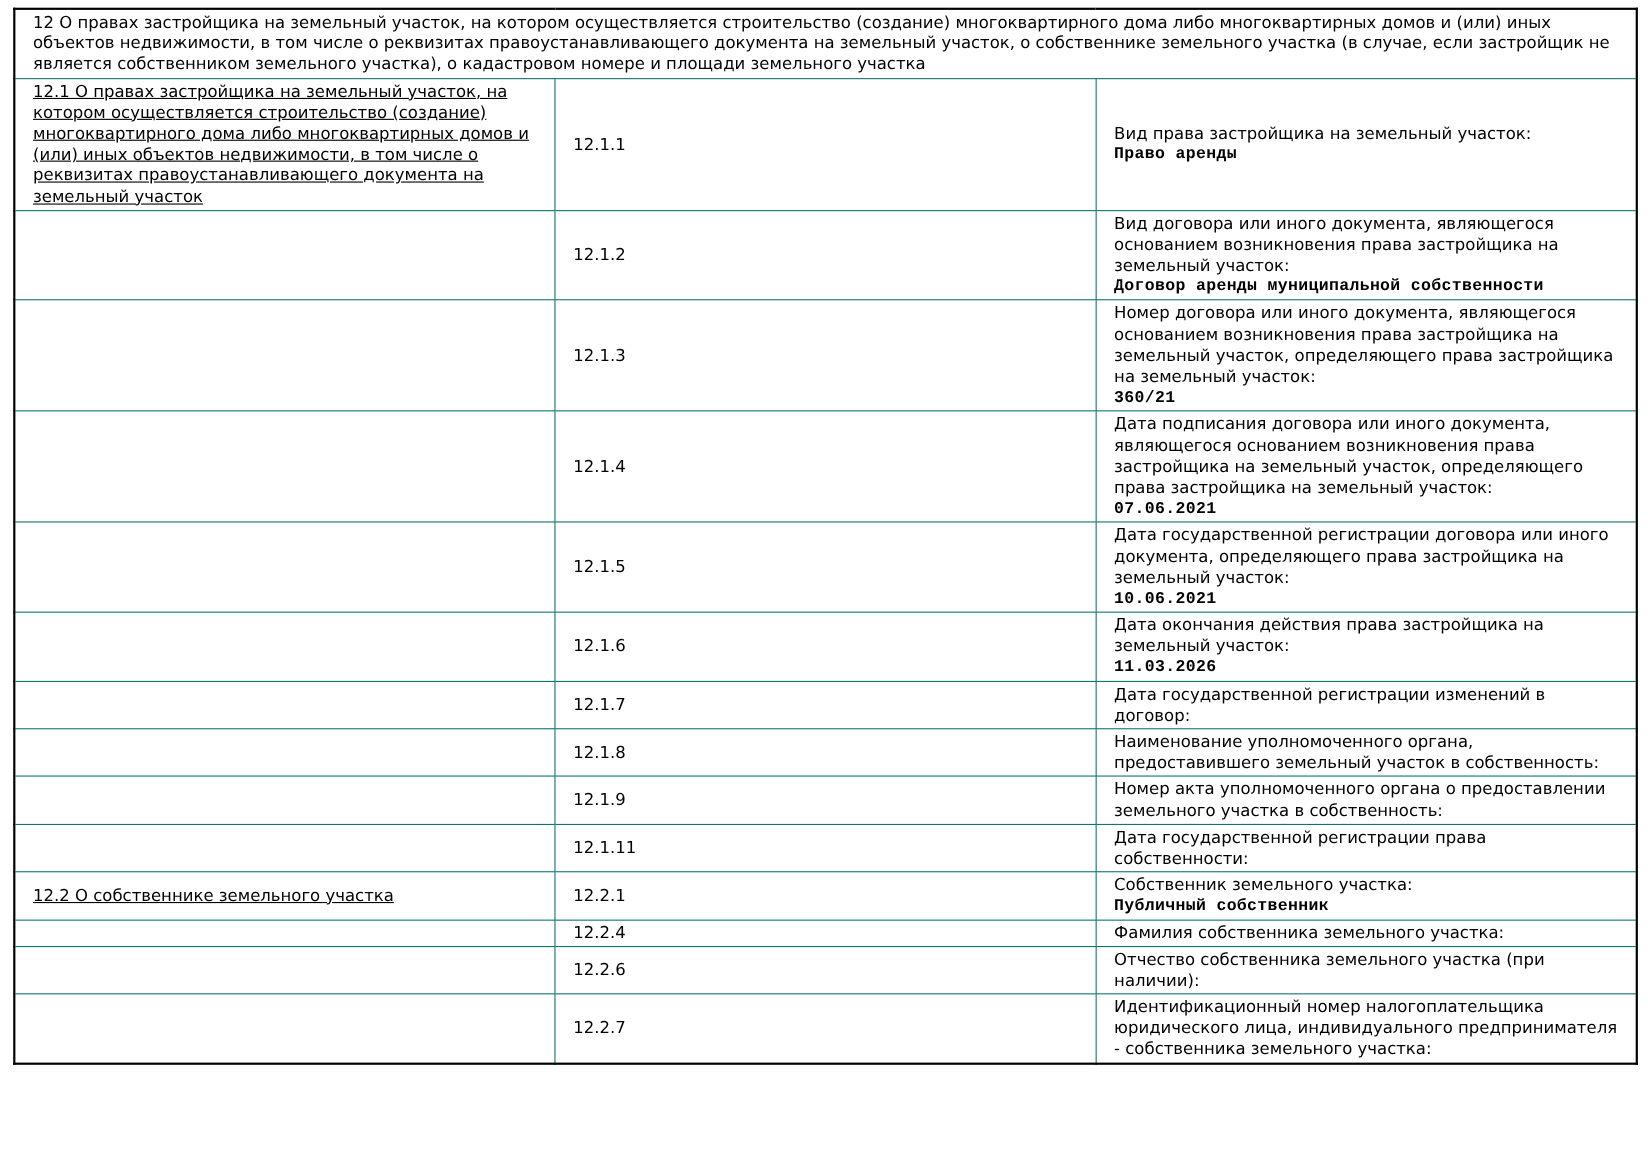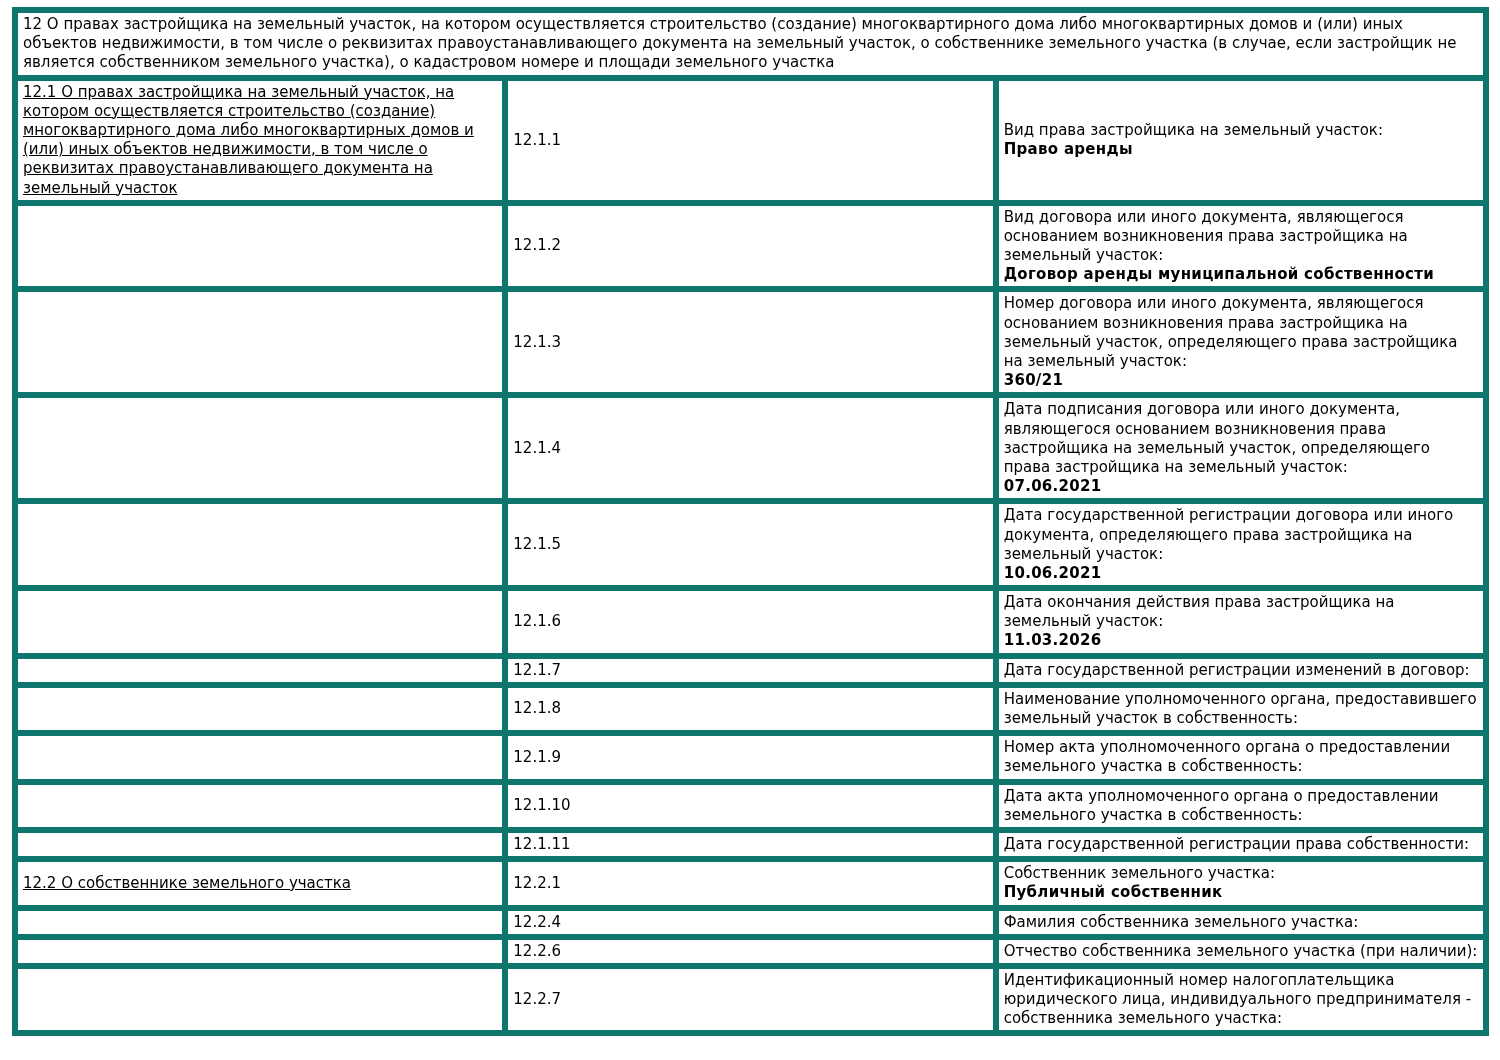--- a/index.html
+++ b/index.html
@@ -17,39 +17,40 @@
     padding: 7px 11px 10px 12px;
     background: #ffffff;
   }
   table.decl-table {
     border-collapse: collapse;
     width: 1477px;
     border: 2px solid #000000;
     table-layout: fixed;
   }
   table.decl-table td {
-    border: 6px solid #0f766e;
-    padding: 2px 5px;
+    border: 1px solid #0f766e;
+    padding: 2px 16px;
     vertical-align: middle;
     line-height: 1.28;
     overflow-wrap: break-word;
   }
   td.header-cell {
     padding: 2px 5px 3px 5px;
     vertical-align: top;
   }
   td.col-section { width: 370px; text-decoration: underline; }
   td.col-code    { width: 100px; }
   td.col-content { width: auto; }
   .field-label {
     font-weight: normal;
   }
   .field-value {
     font-weight: bold;
     letter-spacing: 0.3px;
+    font-family: Liberation Mono, monospace;
   }
 </style>
 </head>
 <body>
 
 <div class="page">
   <table class="decl-table">
     <tbody>
       <tr>
         <td colspan="3" class="header-cell">12 О правах застройщика на земельный участок, на котором осуществляется строительство (создание) многоквартирного дома либо многоквартирных домов и (или) иных объектов недвижимости, в том числе о реквизитах правоустанавливающего документа на земельный участок, о собственнике земельного участка (в случае, если застройщик не является собственником земельного участка), о кадастровом номере и площади земельного участка</td>
@@ -118,27 +119,20 @@
         </tr>
         <tr>
           <td class="col-section"></td>
           <td class="col-code">12.1.9</td>
           <td class="col-content">
             <div class="field-label">Номер акта уполномоченного органа о предоставлении земельного участка в собственность:</div>
           </td>
         </tr>
         <tr>
           <td class="col-section"></td>
-          <td class="col-code">12.1.10</td>
-          <td class="col-content">
-            <div class="field-label">Дата акта уполномоченного органа о предоставлении земельного участка в собственность:</div>
-          </td>
-        </tr>
-        <tr>
-          <td class="col-section"></td>
           <td class="col-code">12.1.11</td>
           <td class="col-content">
             <div class="field-label">Дата государственной регистрации права собственности:</div>
           </td>
         </tr>
         <tr>
           <td class="col-section">12.2 О собственнике земельного участка</td>
           <td class="col-code">12.2.1</td>
           <td class="col-content">
             <div class="field-label">Собственник земельного участка:</div>

